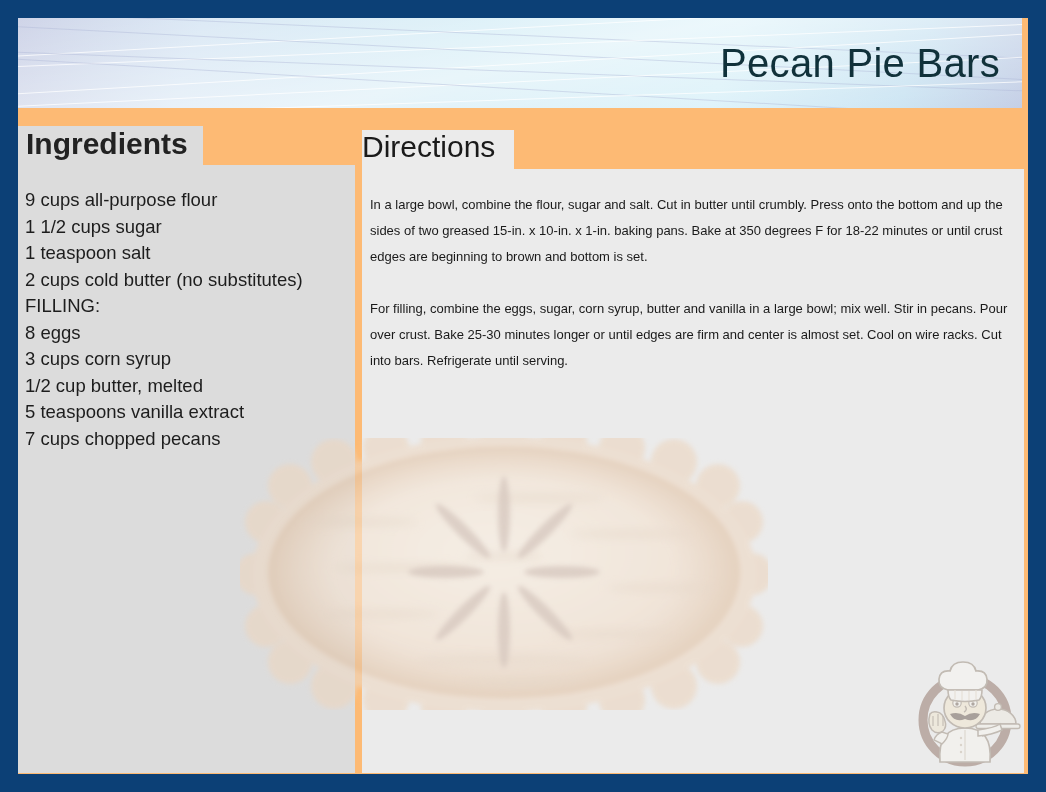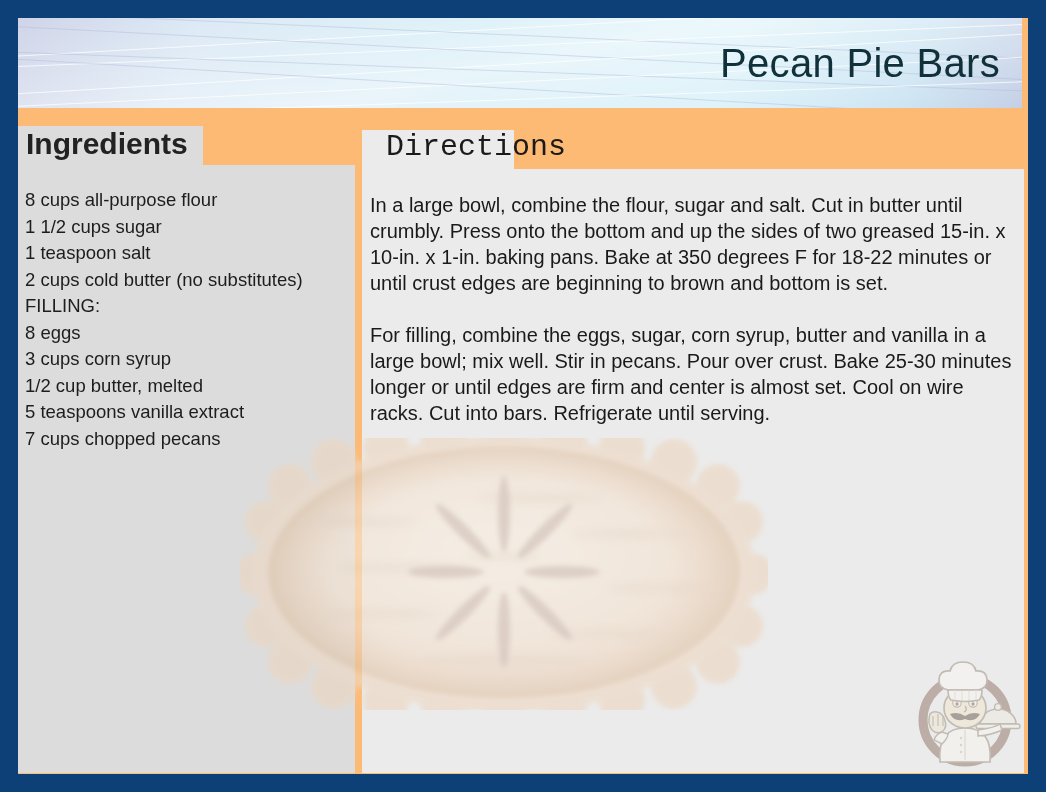--- a/index.html
+++ b/index.html
@@ -98,42 +98,41 @@
   #directions-tab {
     position: absolute;
     left: 344px;
     top: 112px;
     width: 152px;
     height: 40px;
     background: #ebebeb;
   }
   #directions-heading {
     position: absolute;
-    left: 368px;
+    left: 344px;
     top: 112px;
     font-size: 30px;
     font-weight: 400;
     color: #1a1a1a;
     white-space: nowrap;
-    font-family: Liberation Mono, monospace;
   }
   #directions-panel {
     position: absolute;
     left: 344px;
     top: 151px;
     width: 662px;
     height: 604px;
     background: #ebebeb;
   }
   #directions-body {
     position: absolute;
     left: 352px;
     top: 174px;
     width: 650px;
-    font-size: 20px;
+    font-size: 13px;
     line-height: 26px;
     color: #1a1a1a;
   }
   #directions-body p {
     margin: 0 0 26px 0;
   }
 
   
   #pie-image {
     position: absolute;
@@ -171,21 +170,21 @@
     <div class="hatch" style="top:62px; transform:rotate(-2.8deg);"></div>
     <div class="hatch dark" style="top:72px; transform:rotate(3.4deg);"></div>
     <div class="hatch" style="top:80px; transform:rotate(-2.0deg);"></div>
     <div id="header-title">Pecan Pie Bars</div>
   </div>
 
   <div id="ingredients-tab"></div>
   <div id="ingredients-heading">Ingredients</div>
   <div id="ingredients-panel"></div>
   <div id="ingredients-list">
-    <span class="ing-line">8 cups all-purpose flour</span>
+    <span class="ing-line">9 cups all-purpose flour</span>
     <span class="ing-line">1 1/2 cups sugar</span>
     <span class="ing-line">1 teaspoon salt</span>
     <span class="ing-line">2 cups cold butter (no substitutes)</span>
     <span class="ing-line">FILLING:</span>
     <span class="ing-line">8 eggs</span>
     <span class="ing-line">3 cups corn syrup</span>
     <span class="ing-line">1/2 cup butter, melted</span>
     <span class="ing-line">5 teaspoons vanilla extract</span>
     <span class="ing-line">7 cups chopped pecans</span>
   </div>

